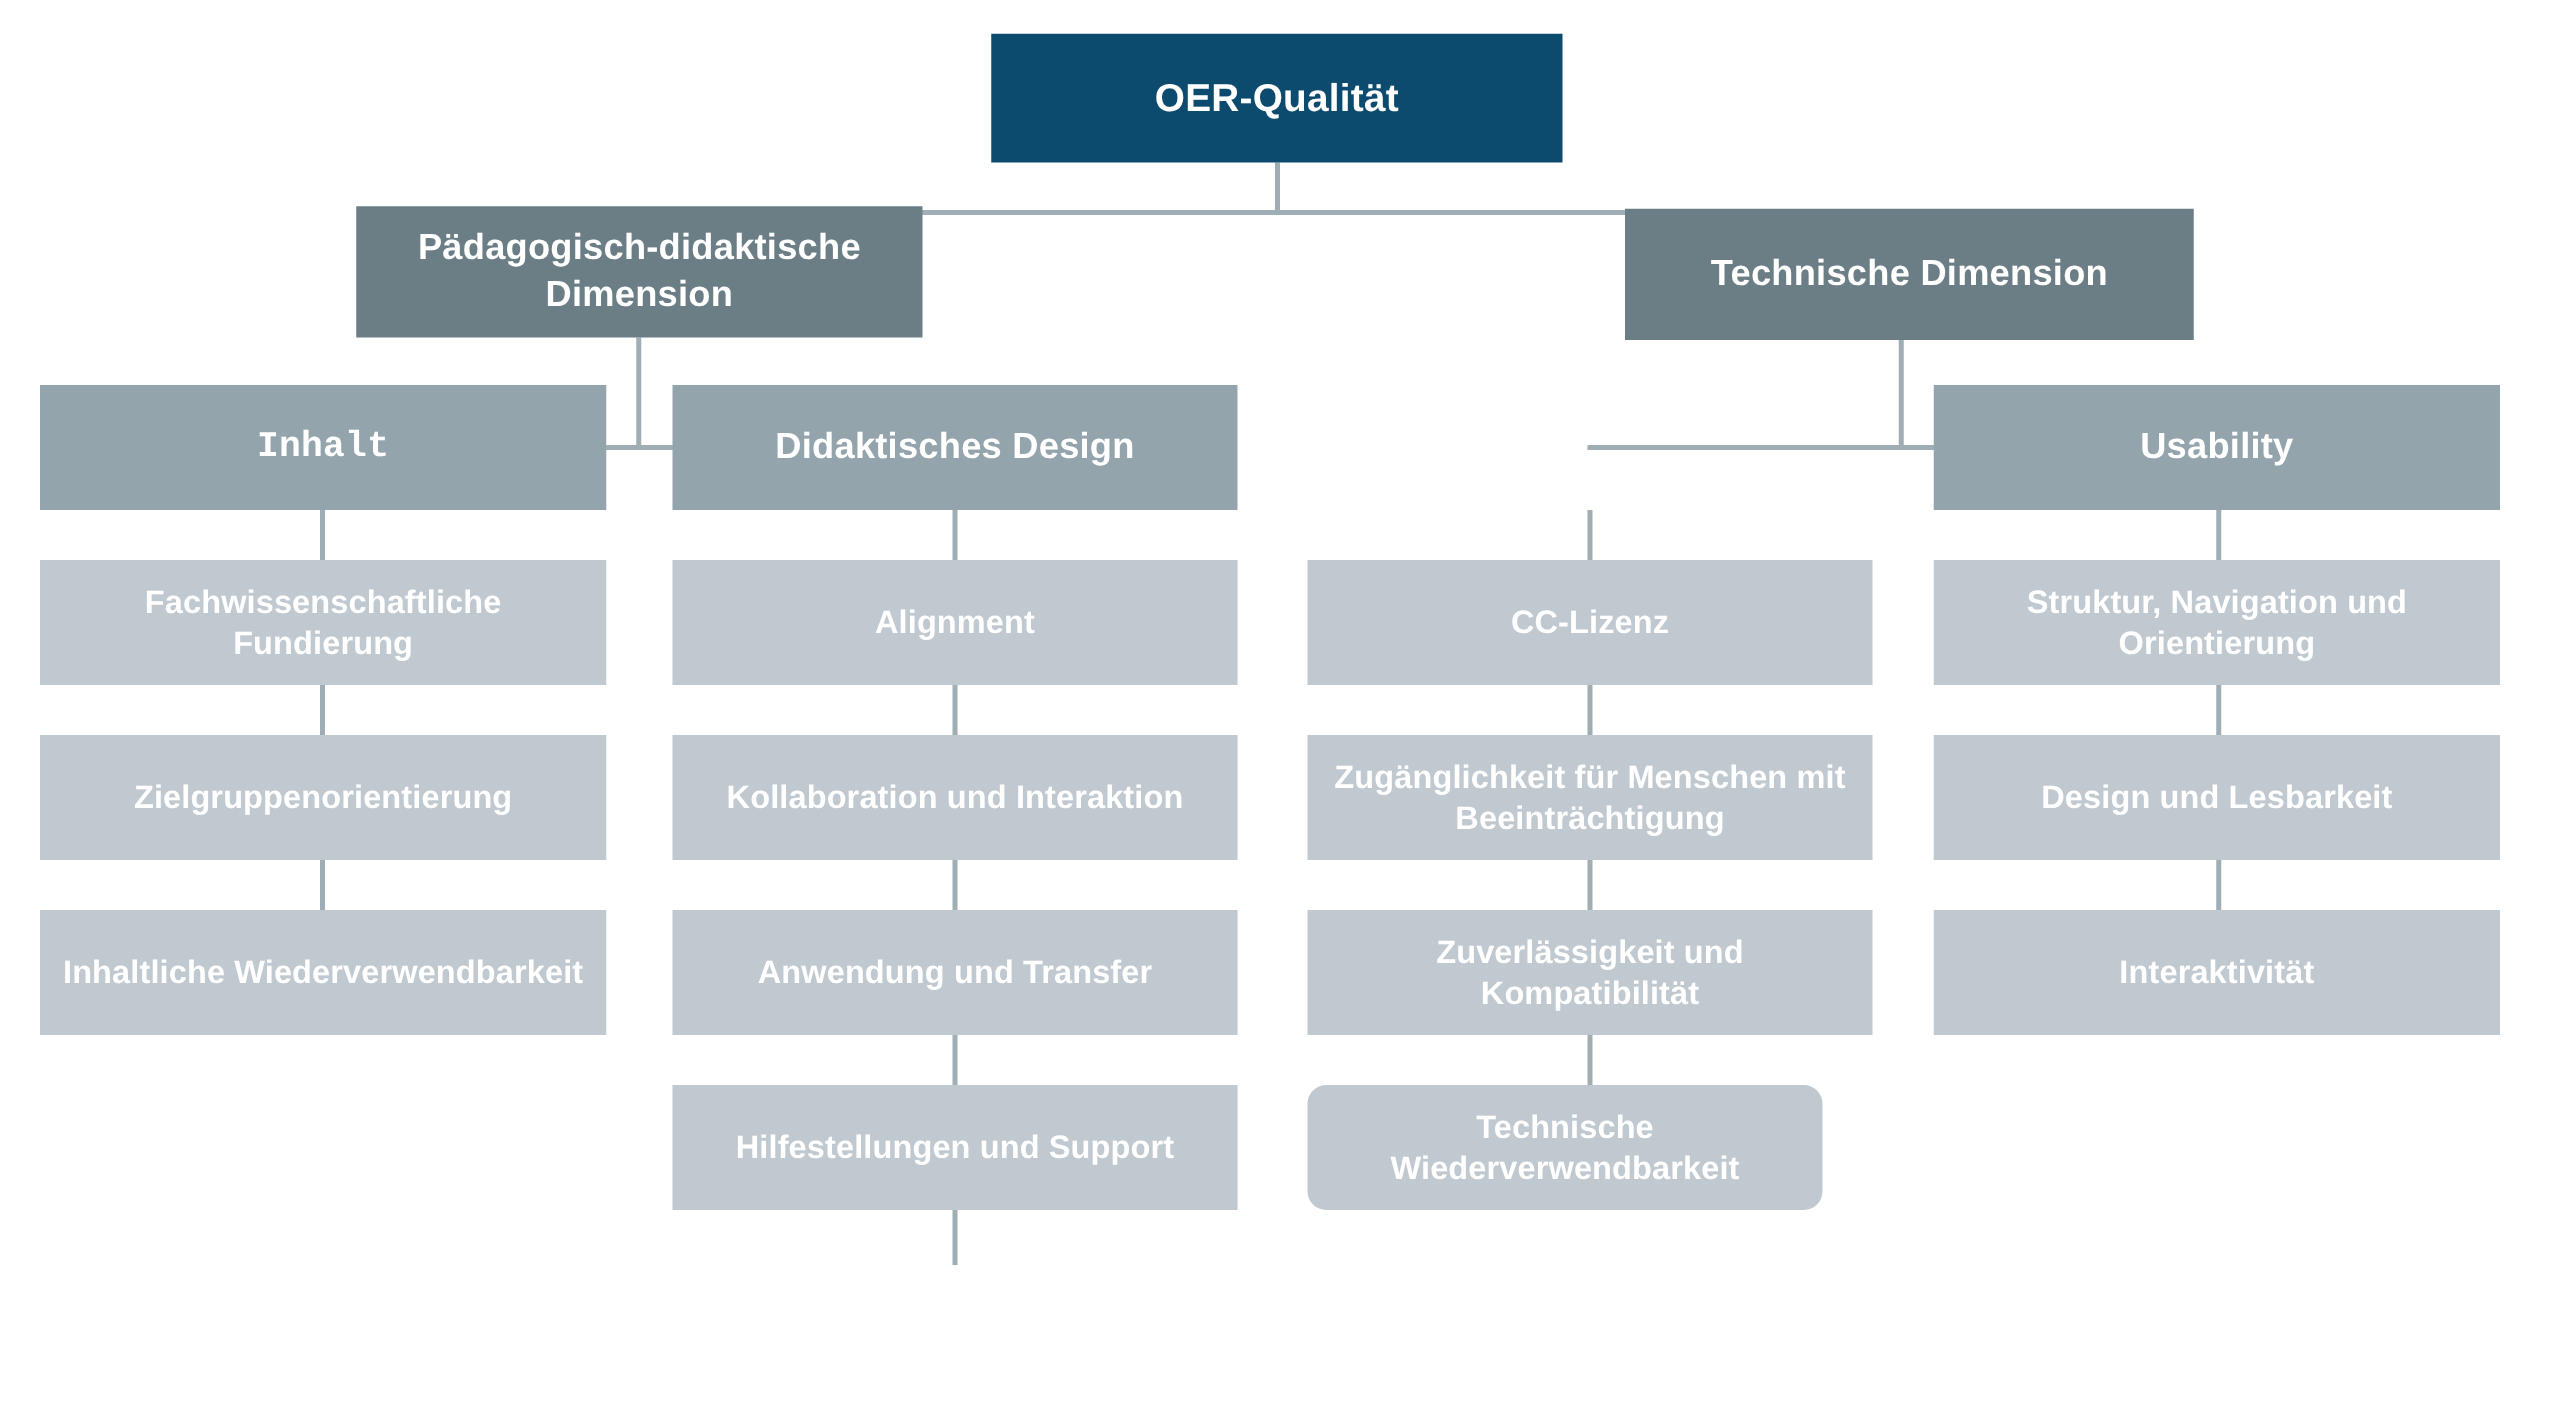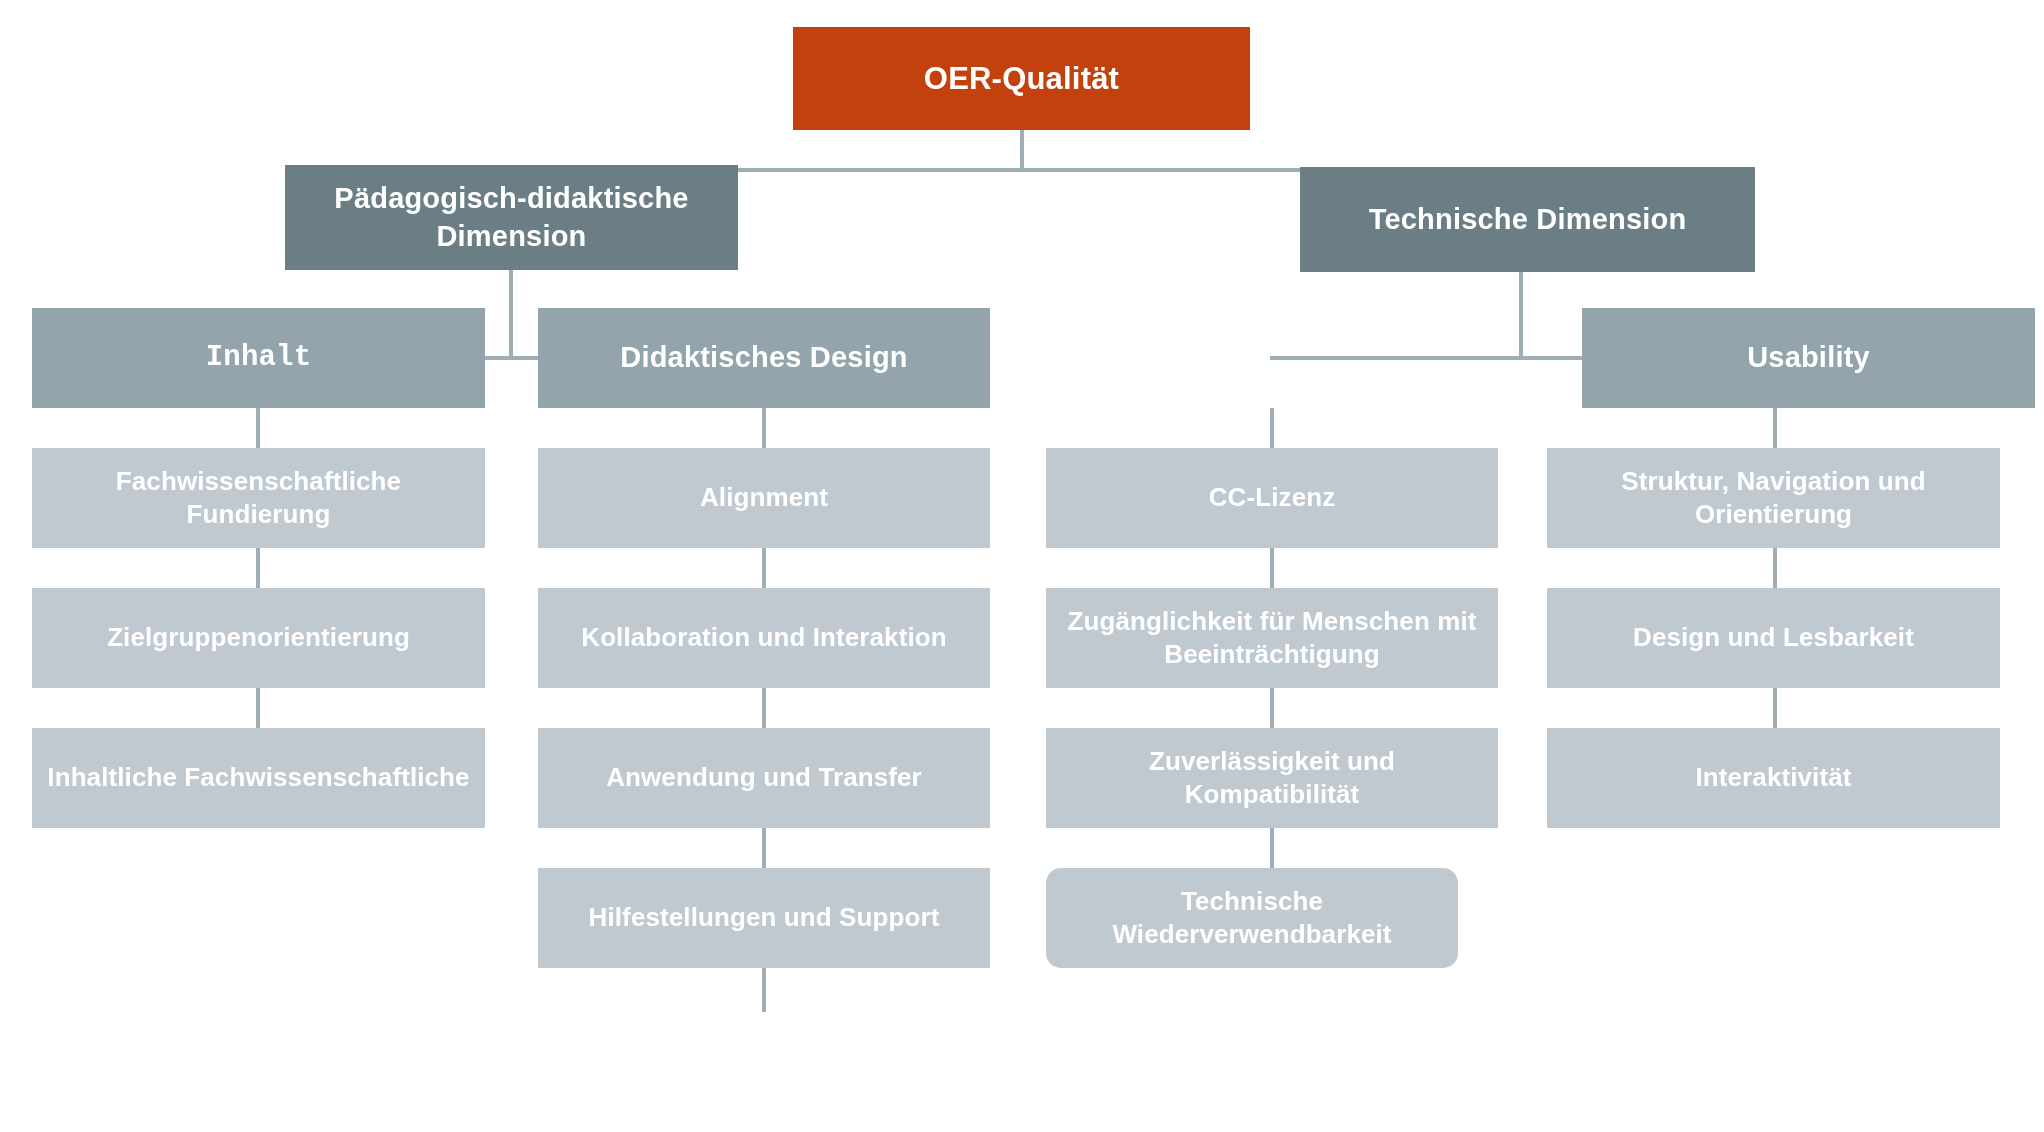--- a/index.html
+++ b/index.html
@@ -22,21 +22,21 @@
     justify-content: center;
     text-align: center;
     color: #ffffff;
     font-weight: bold;
     line-height: 1.28;
     box-sizing: border-box;
     padding: 4px 14px;
     z-index: 2;
   }
   .node span { display: block; width: 100%; }
-  .lvl-root { background: #c2410c; font-size: 31px; letter-spacing: 0.2px; }
+  .lvl-root { background: #0c4a6e; font-size: 31px; letter-spacing: 0.2px; }
   .lvl-dim  { background: #6B7E86; font-size: 29px; letter-spacing: 0.2px; }
   .lvl-cat  { background: #94A4AC; font-size: 29px; letter-spacing: 0.2px; }
   .lvl-leaf { background: #C0C8D0; font-size: 26px; letter-spacing: 0.1px; }
   .conn {
     position: absolute;
     background: #9FAEB5;
     z-index: 1;
   }
   .conn.h { height: 4px; }
   .conn.v { width: 4px; }
@@ -93,32 +93,32 @@
 
   <div class="node lvl-cat" style="left:32px; top:308px; width:453px; height:100px;font-family:Liberation Mono, monospace;">
     <span>Inhalt</span>
   </div>
 
   <div class="node lvl-cat" style="left:538px; top:308px; width:452px; height:100px;">
     <span>Didaktisches Design</span>
   </div>
 
 
-  <div class="node lvl-cat" style="left:1547px; top:308px; width:453px; height:100px;margin-left:35px;">
+  <div class="node lvl-cat" style="left:1547px; top:308px; width:453px; height:100px;">
     <span>Usability</span>
   </div>
 
   <div class="node lvl-leaf" style="left:32px; top:448px; width:453px; height:100px;">
     <span>Fachwissenschaftliche Fundierung</span>
   </div>
   <div class="node lvl-leaf" style="left:32px; top:588px; width:453px; height:100px;">
     <span>Zielgruppenorientierung</span>
   </div>
   <div class="node lvl-leaf" style="left:32px; top:728px; width:453px; height:100px;">
-    <span>Inhaltliche Fachwissenschaftliche</span>
+    <span>Inhaltliche Wiederverwendbarkeit</span>
   </div>
 
   <div class="node lvl-leaf" style="left:538px; top:448px; width:452px; height:100px;">
     <span>Alignment</span>
   </div>
   <div class="node lvl-leaf" style="left:538px; top:588px; width:452px; height:100px;">
     <span>Kollaboration und Interaktion</span>
   </div>
   <div class="node lvl-leaf" style="left:538px; top:728px; width:452px; height:100px;">
     <span>Anwendung und Transfer</span>

